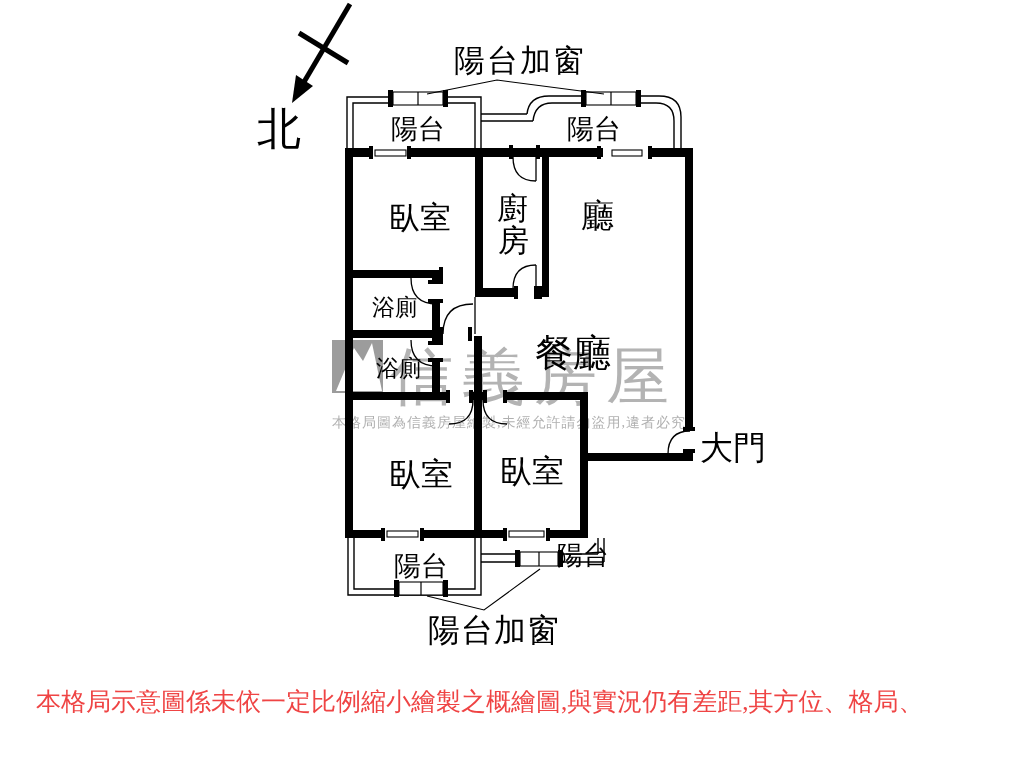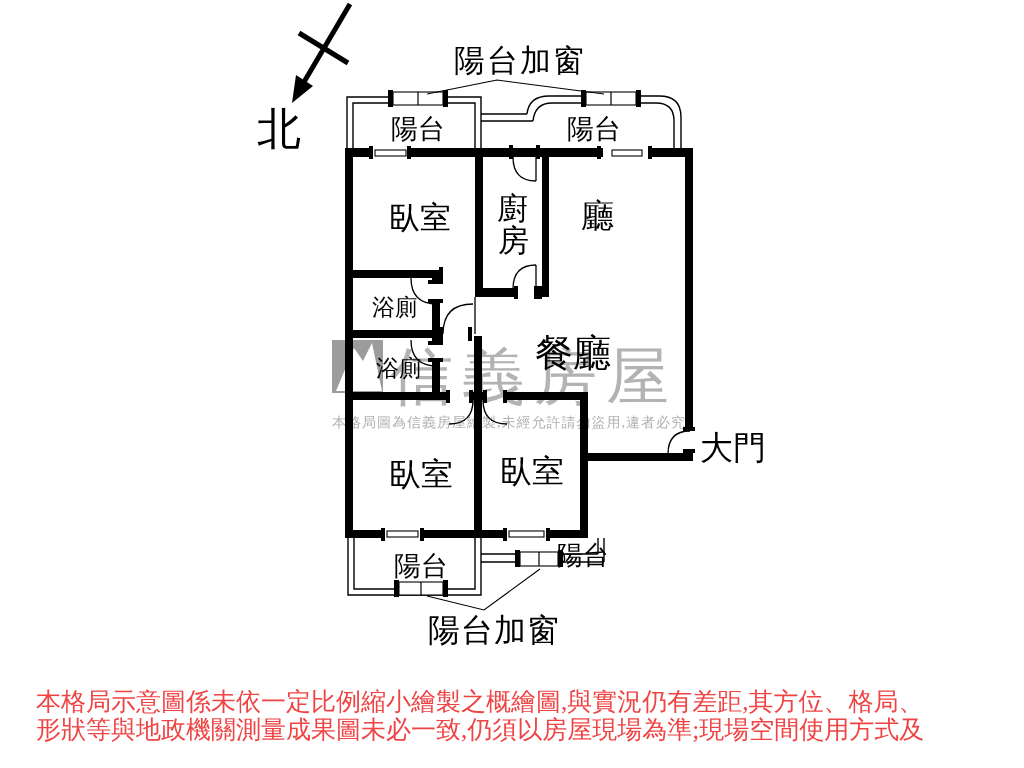--- a/index.html
+++ b/index.html
@@ -176,14 +176,13 @@
     <text x="389" y="485" font-size="32" class="room-label">臥室</text>
     <text x="500" y="482" font-size="32" class="room-label">臥室</text>
     <text x="394" y="575" font-size="27" class="room-label">陽台</text>
     <text x="557" y="564" font-size="26" class="room-label">陽台</text>
     <text x="428" y="641" font-size="32" letter-spacing="1" class="room-label">陽台加窗</text>
   </g>
 </svg>
 
 <div class="disclaimer">
   <div>本格局示意圖係未依一定比例縮小繪製之概繪圖,與實況仍有差距,其方位、格局、</div>
-  <div>形狀等與地政機關測量成果圖未必一致,仍須以房屋現場為準;現場空間使用方式及</div>
 </div>
 
 </body></html>

